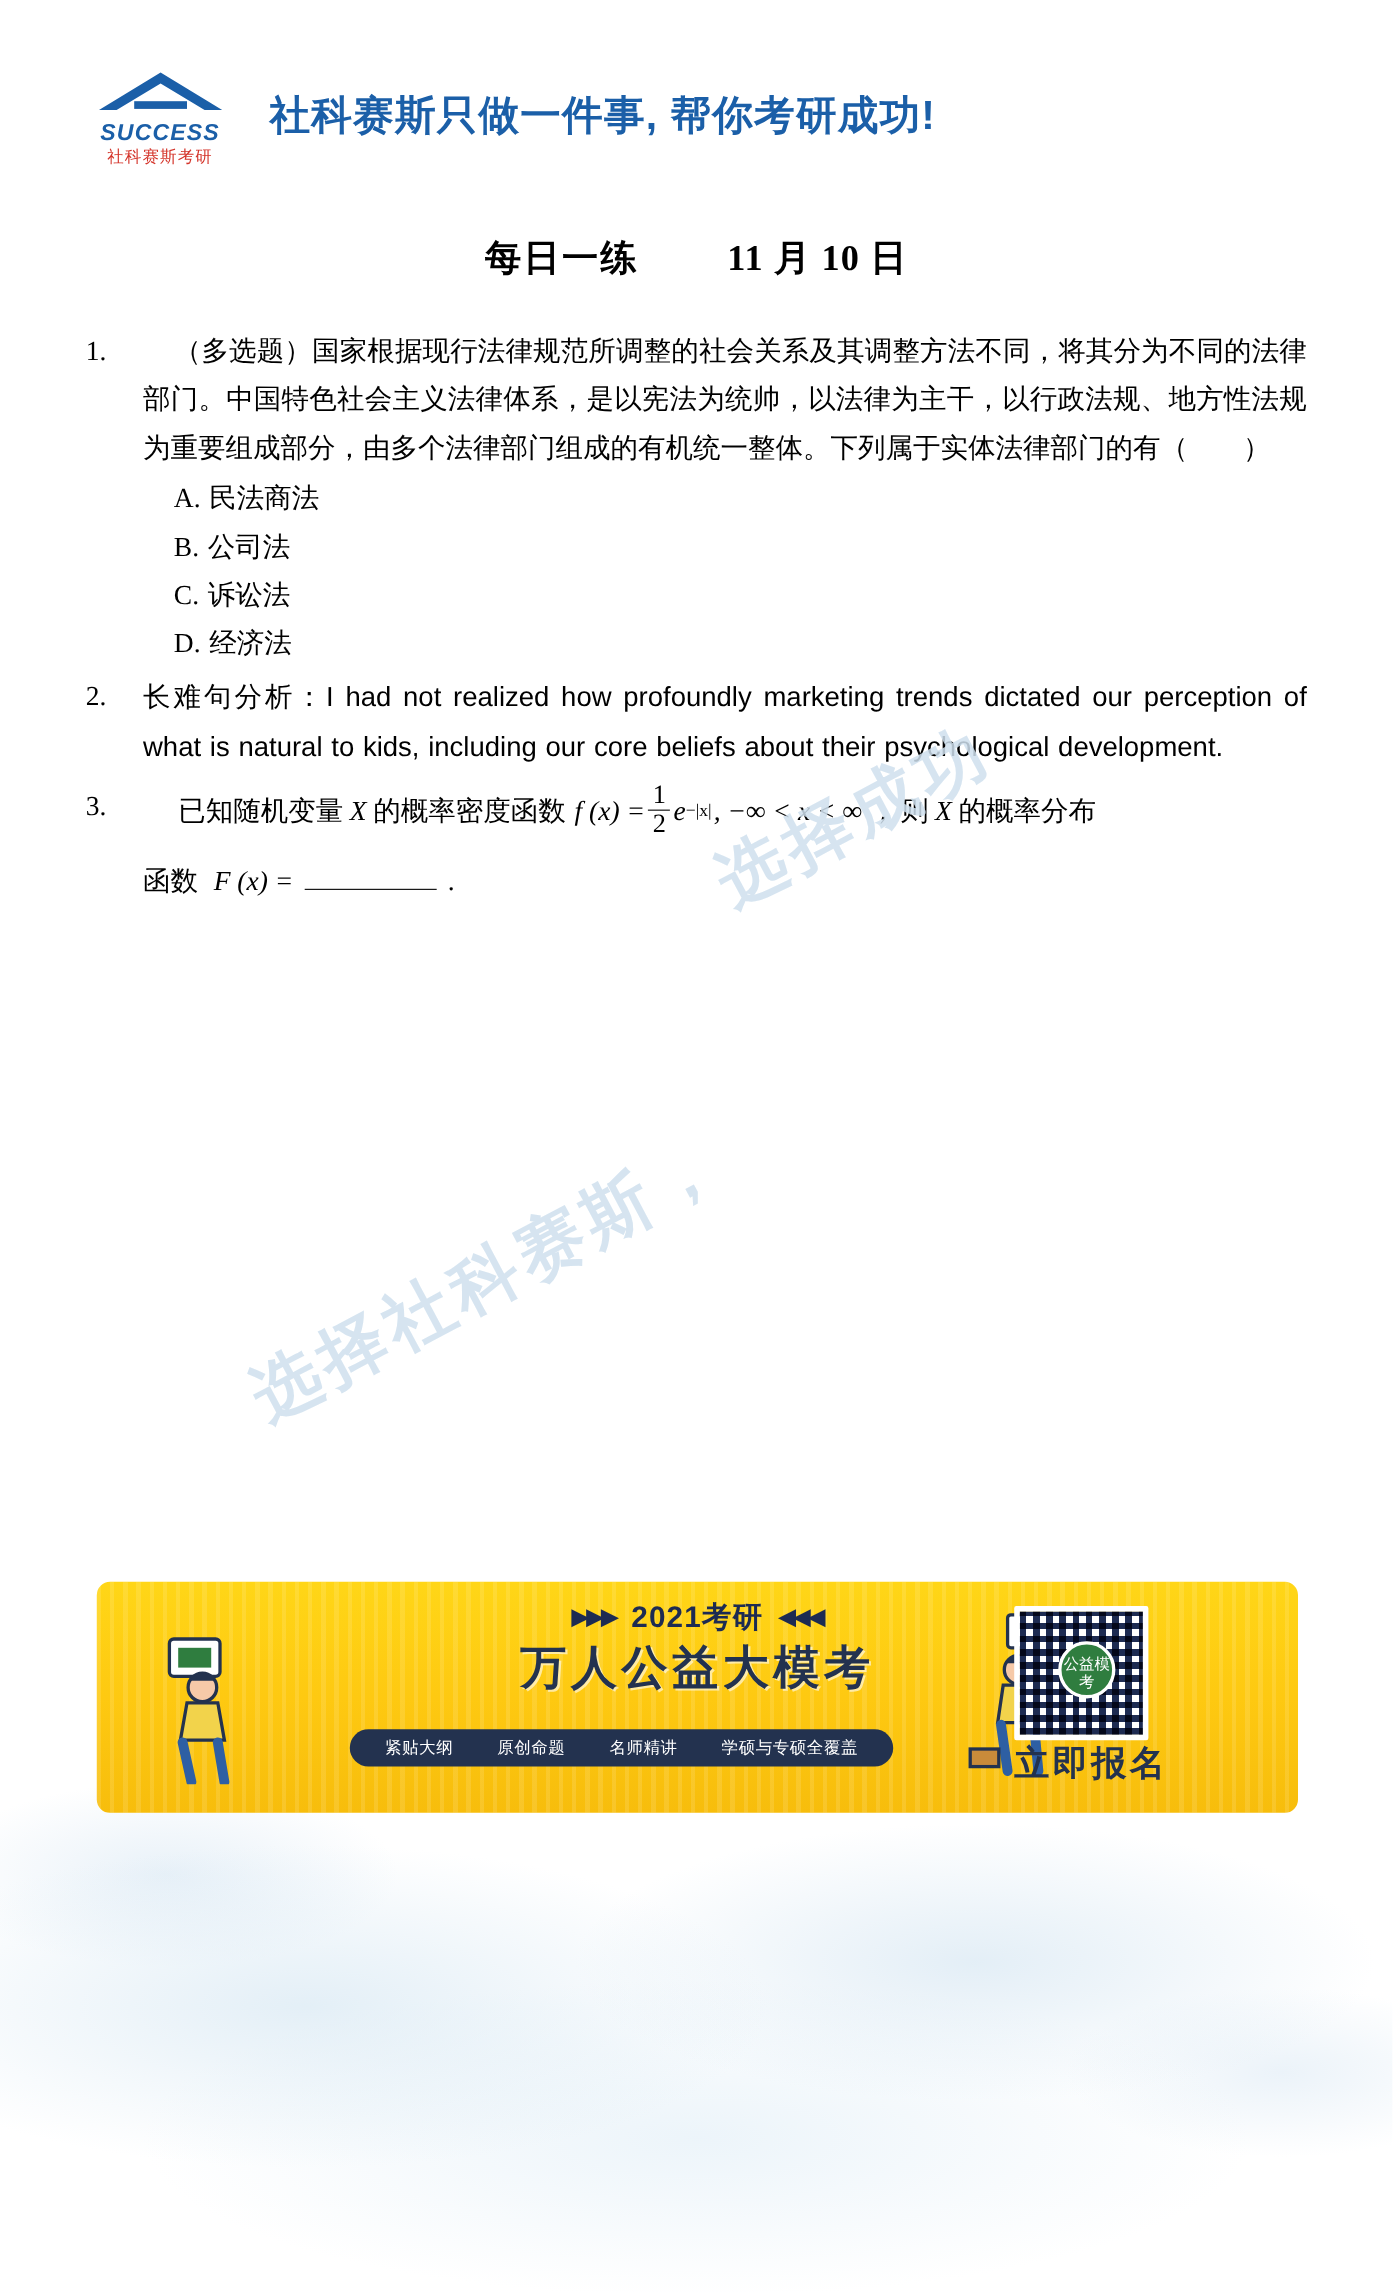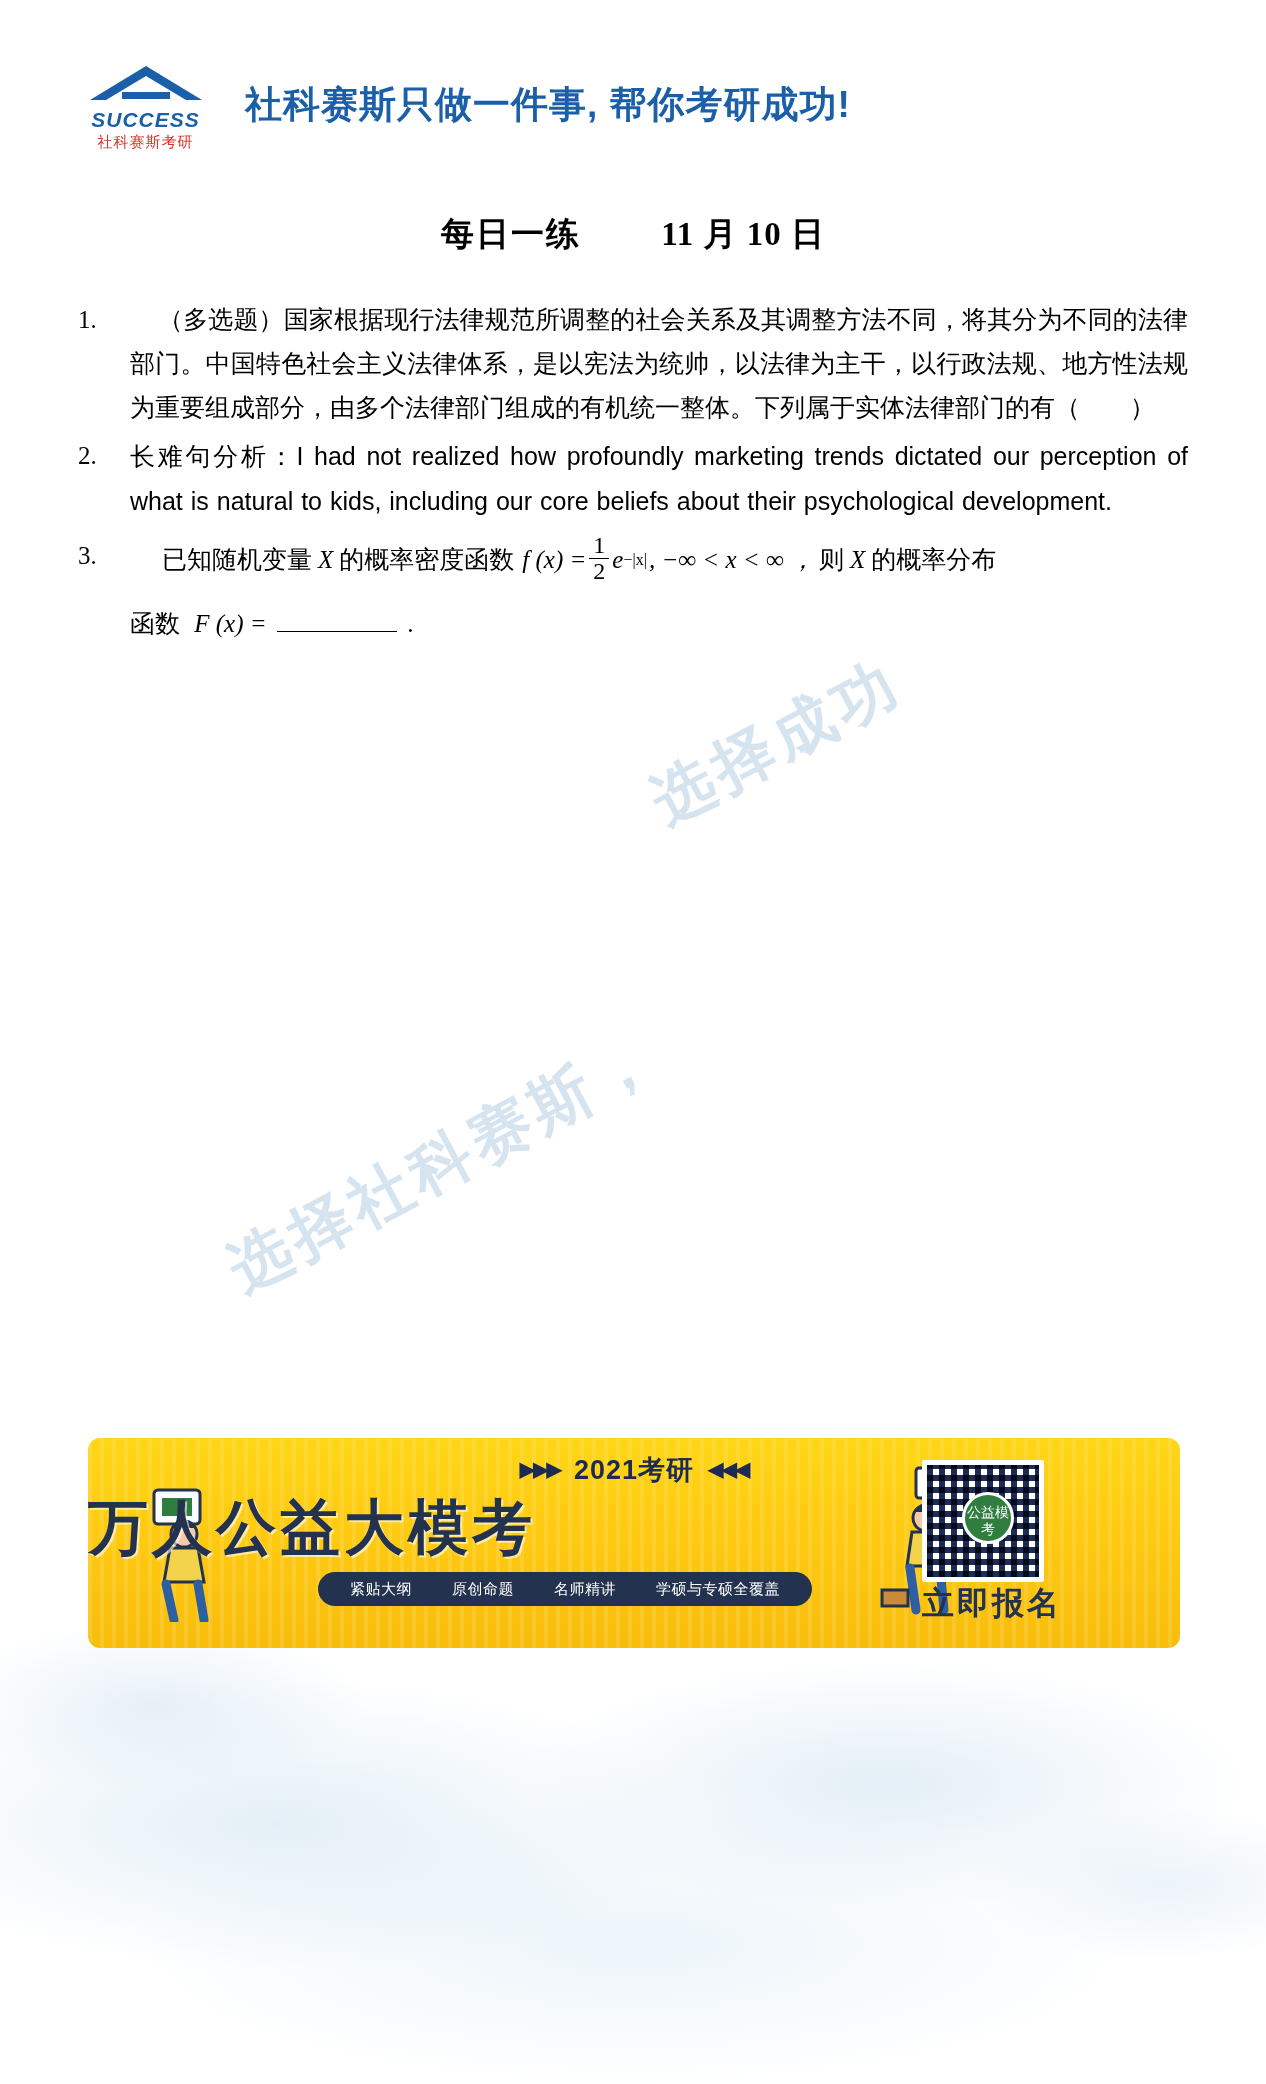--- a/index.html
+++ b/index.html
@@ -258,22 +258,23 @@
     letter-spacing: -2px;
     margin: 0 14px;
     position: relative;
     top: -3px;
   }
   .banner .main-title {
     position: absolute;
     top: 50px;
     left: 0;
     right: 0;
-    font-family: "Liberation Sans", sans-serif;
-    font-size: 60px;
+    text-align: center;
+    font-family: "Liberation Sans", sans-serif;
+    font-size: 42px;
     font-weight: bold;
     color: #23324f;
     letter-spacing: 4px;
     text-shadow: 2px 2px 0 rgba(255,255,255,0.6);
   }
   .banner .feature-bar {
     position: absolute;
     left: 230px;
     top: 134px;
     width: 470px;
@@ -370,20 +371,34 @@
     <span>每日一练</span>
     <span class="date">11 月 10 日</span>
   </div>
 
   <div class="content">
 
     <div class="q q1">
       <div class="q-num">1.</div>
       <div class="q-body">
         <p class="q1-first">（多选题）国家根据现行法律规范所调整的社会关系及其调整方法不同，将其分为不同的法律部门。中国特色社会主义法律体系，是以宪法为统帅，以法律为主干，以行政法规、地方性法规为重要组成部分，由多个法律部门组成的有机统一整体。下列属于实体法律部门的有（　　）</p>
+        <div class="options">
+          <div class="option">
+            <span class="opt-letter">A.</span><span>民法商法</span>
+          </div>
+          <div class="option">
+            <span class="opt-letter">B.</span><span>公司法</span>
+          </div>
+          <div class="option">
+            <span class="opt-letter">C.</span><span>诉讼法</span>
+          </div>
+          <div class="option">
+            <span class="opt-letter">D.</span><span>经济法</span>
+          </div>
+        </div>
       </div>
     </div>
 
     <div class="q q2">
       <div class="q-num">2.</div>
       <div class="q-body">
         <p><span>长难句分析：</span><span class="en">I had not realized how profoundly marketing trends dictated our perception of what is natural to kids, including our core beliefs about their psychological development.</span></p>
       </div>
     </div>
 

